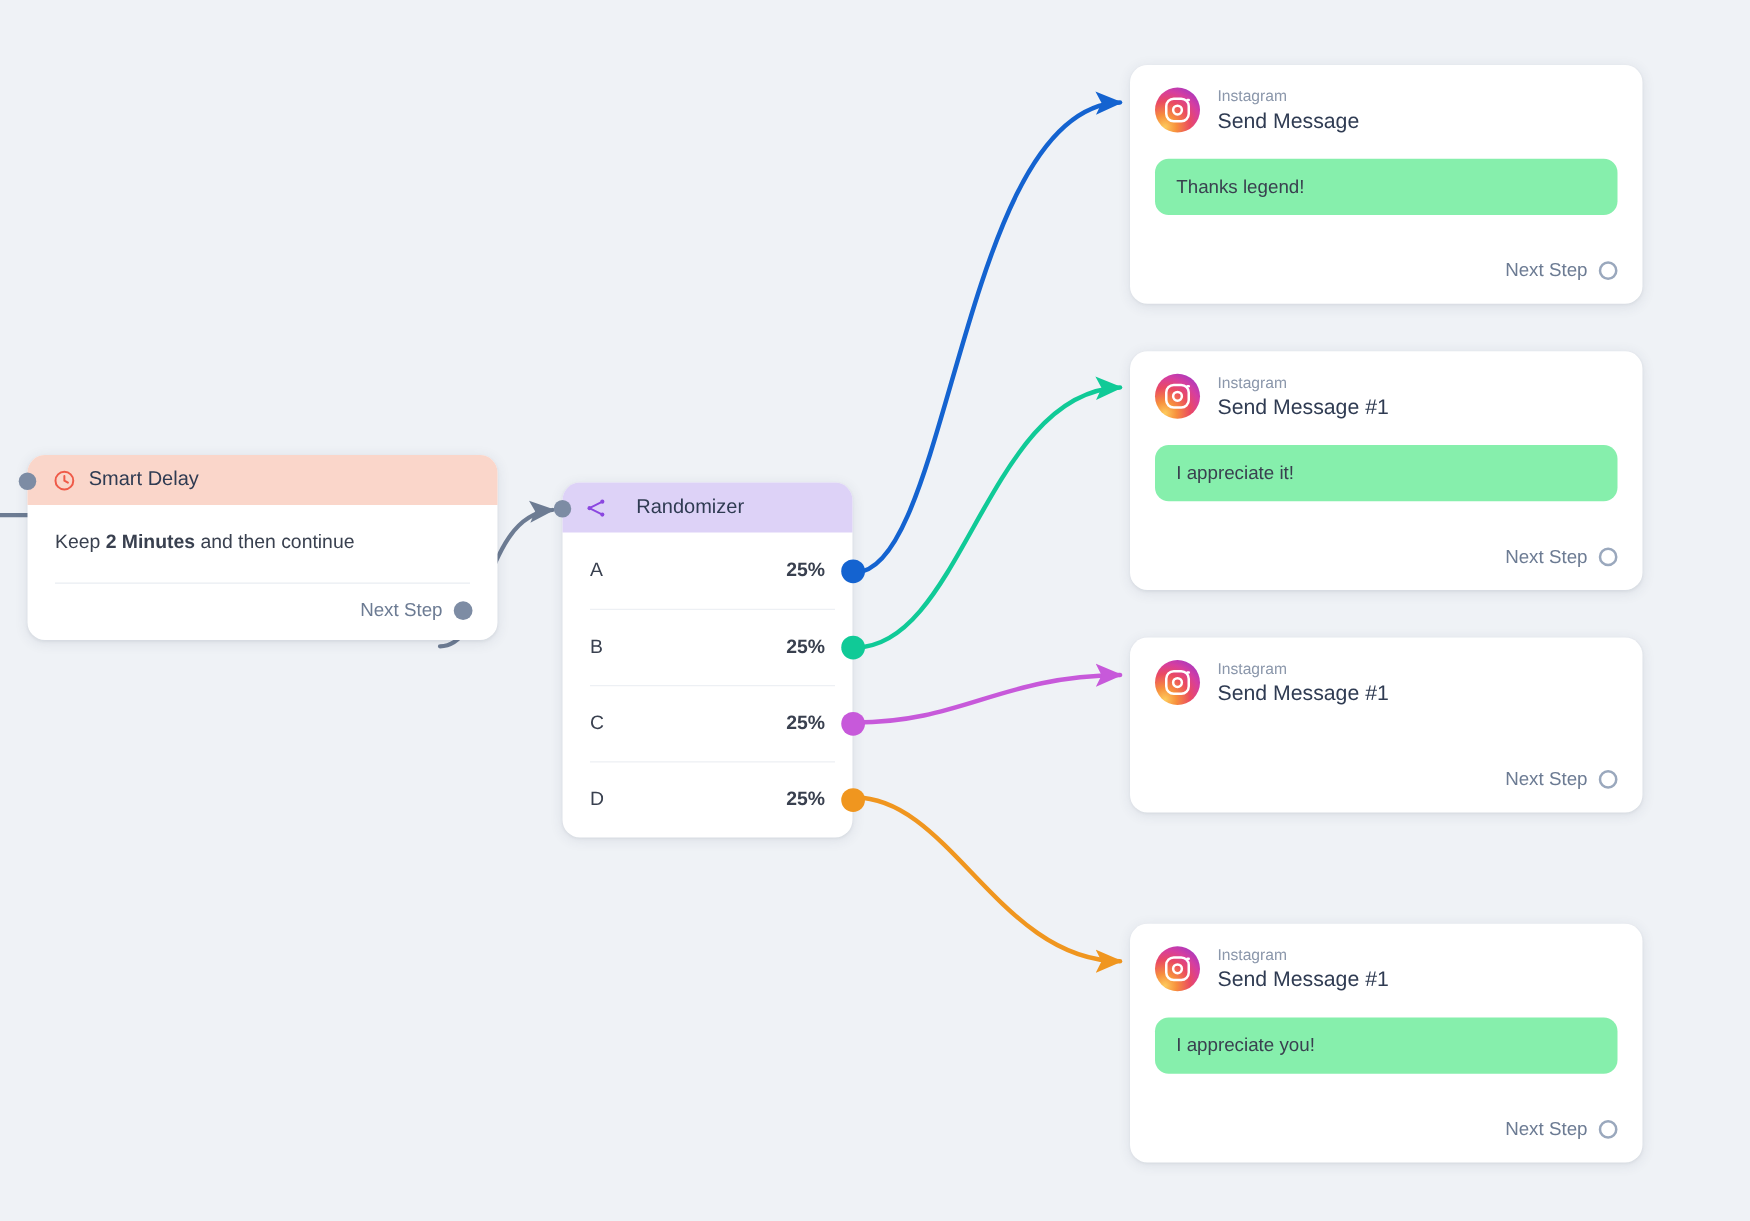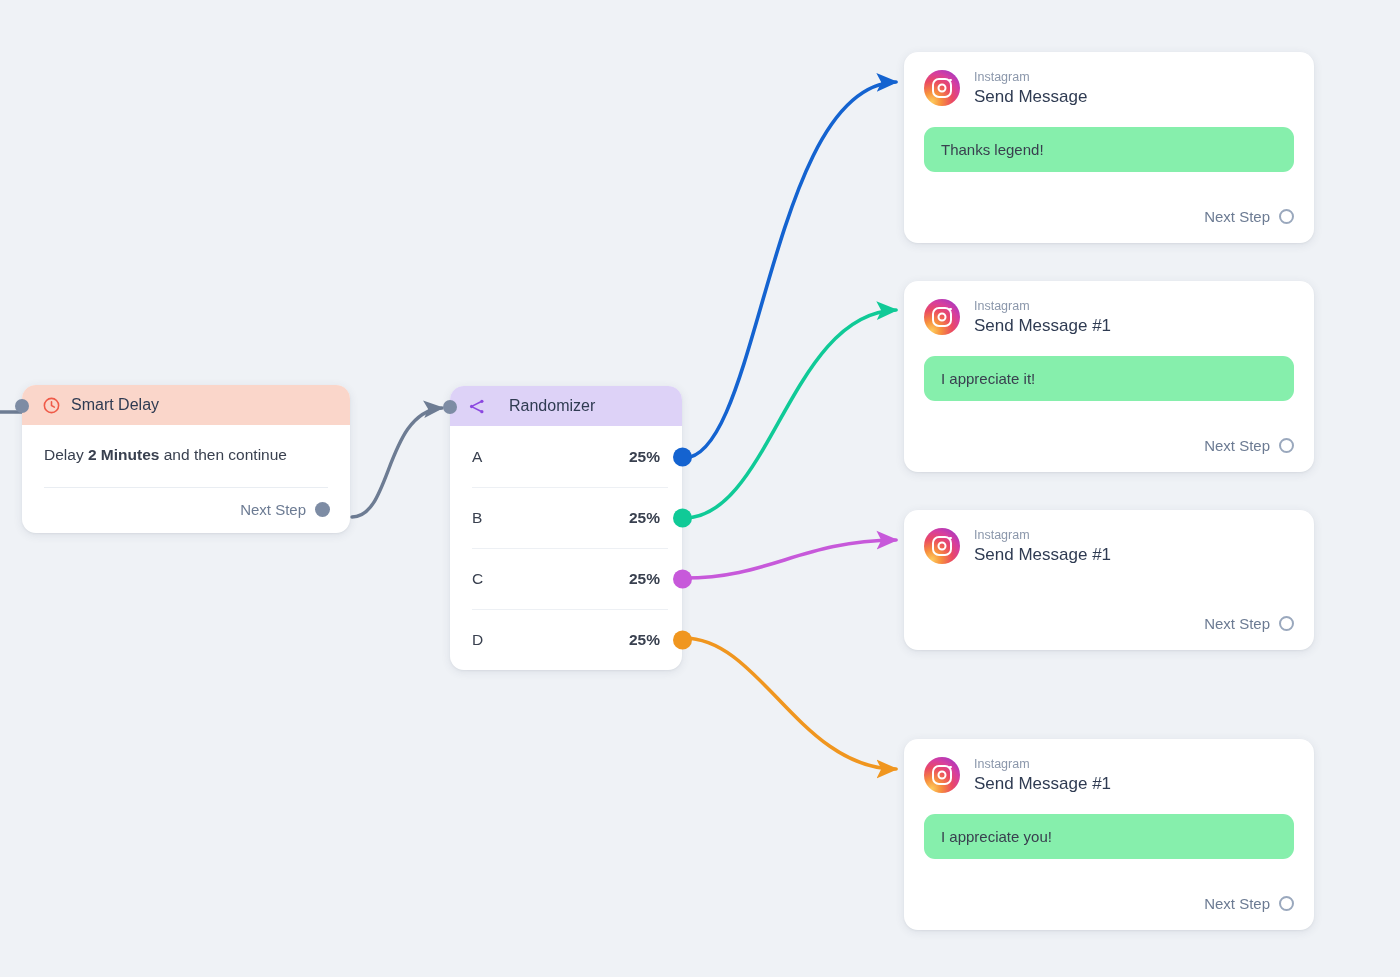--- a/index.html
+++ b/index.html
@@ -32,21 +32,21 @@
   
   .node {
     position: absolute;
     background: #ffffff;
     border-radius: 14px;
     box-shadow: 0 2px 10px rgba(47,62,84,0.10), 0 1px 2px rgba(47,62,84,0.06);
     z-index: 3;
   }
 
   
-  .delay-node { left: 22px; top: 385px; width: 328px; }
+  .delay-node { left: 22px; top: 364px; width: 376px; }
   .delay-head {
     background: #fad6ca;
     border-radius: 14px 14px 0 0;
     height: 40px;
     display: flex;
     align-items: center;
     padding: 0 20px;
     box-sizing: border-box;
     gap: 10px;
   }
@@ -266,21 +266,21 @@
     <div class="delay-head">
       <span style="display:flex;">
         <svg width="19" height="19" viewBox="0 0 24 24" fill="none" stroke="#ef5a48" stroke-width="2" stroke-linecap="round">
           <circle cx="12" cy="12" r="9"></circle>
           <path d="M12 7.2 L12 12 L15.6 14"></path>
         </svg>
       </span>
       <span class="delay-title">Smart Delay</span>
     </div>
     <div class="delay-body">
-      <div class="delay-text"><span>Delay </span><b>2 Minutes</b><span> and then continue</span></div>
+      <div class="delay-text"><span>Keep </span><b>2 Minutes</b><span> and then continue</span></div>
       <div class="node-divider"></div>
     </div>
     <div class="nextstep-row">
       <span class="nextstep-label">Next Step</span>
       <span class="dot-filled"></span>
     </div>
   </div>
 
   <div class="node rand-node">
     <div class="rand-leftport"></div>

